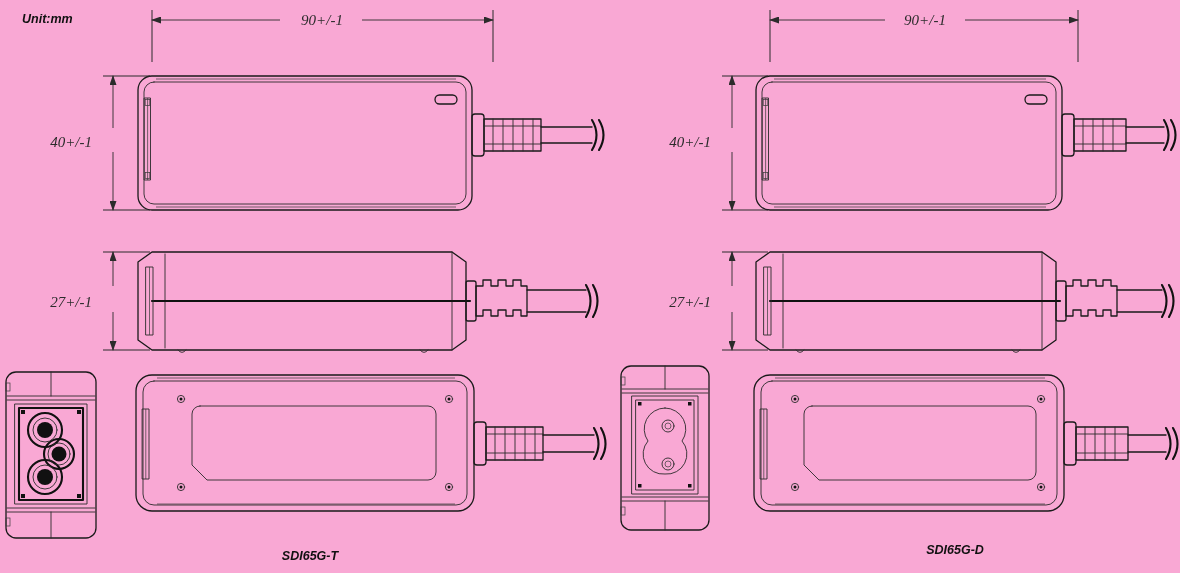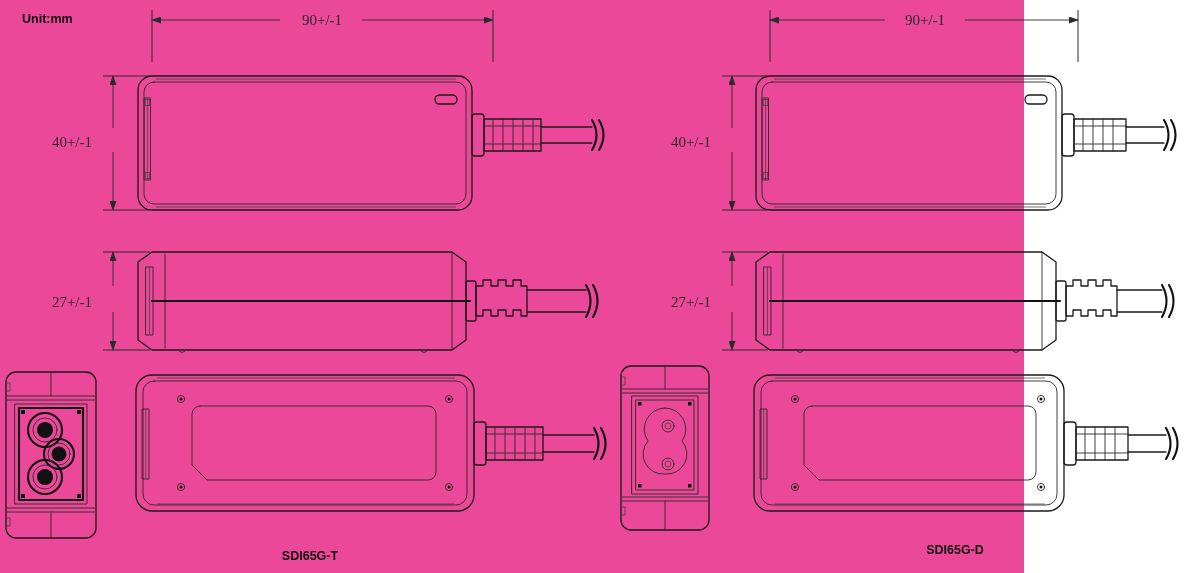--- a/index.html
+++ b/index.html
@@ -1,18 +1,18 @@
 <!DOCTYPE html>
 <html><head>
 <meta charset="utf-8">
 <style>
   html,body{margin:0;padding:0;background:#ffffff;}
   body{width:1200px;height:573px;overflow:hidden;
        font-family:"Liberation Sans",sans-serif;}
-  #sheet{position:relative;width:1024px;height:573px;background:#ec4899;}
+  #sheet{position:relative;width:1180px;height:573px;background:#f9a8d4;font-style:italic;}
   svg#drawing{position:absolute;top:0;left:0;width:1200px;height:573px;display:block;}
 
   .ln{fill:none;stroke:#1a1a1a;stroke-width:1.3;stroke-linecap:round;stroke-linejoin:round;}
   .ln-thin{fill:none;stroke:#2a2a2a;stroke-width:0.9;stroke-linecap:round;stroke-linejoin:round;}
   .ln-hair{fill:none;stroke:#3a3a3a;stroke-width:0.7;}
   .ln-heavy{fill:none;stroke:#111;stroke-width:2.1;stroke-linecap:round;stroke-linejoin:round;}
   .filld{fill:#111111;}
   .dim{fill:none;stroke:#2b2b2b;stroke-width:0.9;}
   .ext{fill:none;stroke:#2b2b2b;stroke-width:1.0;}
 

